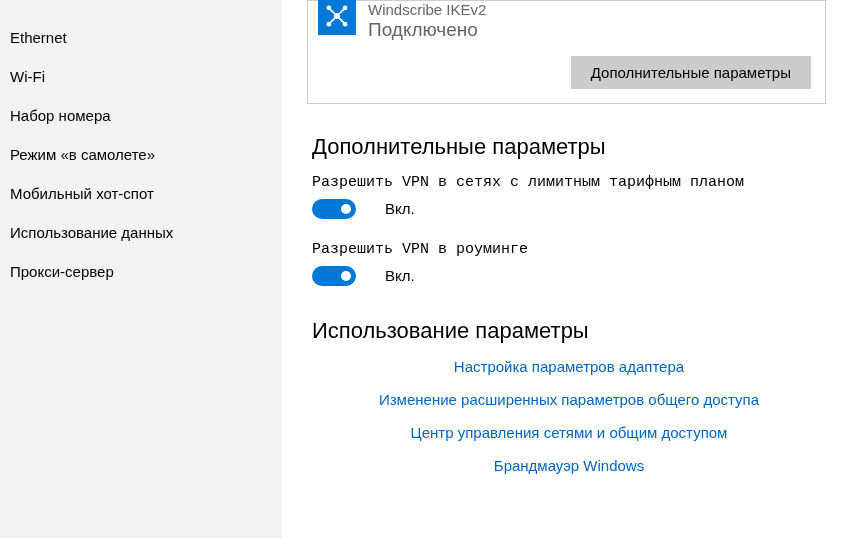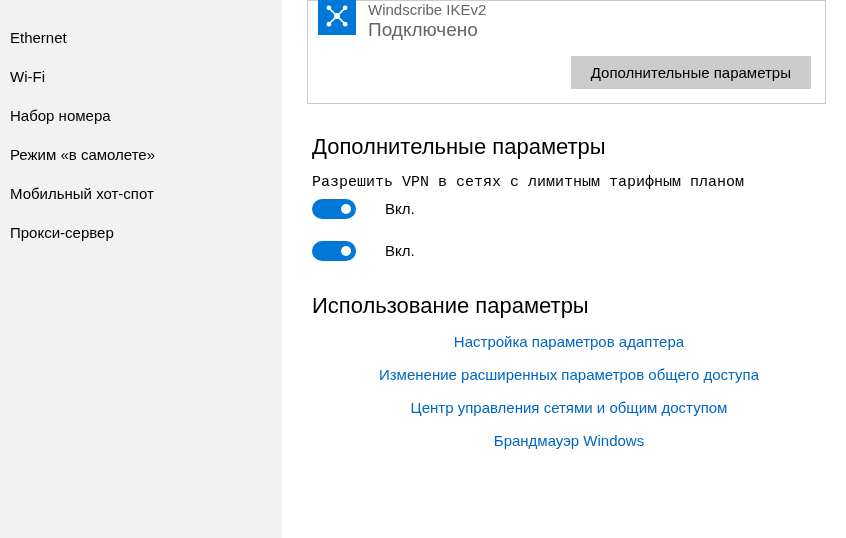--- a/index.html
+++ b/index.html
@@ -123,20 +123,21 @@
 </style>
 </head>
 <body>
 
 <div class="sidebar">
   <div class="sidebar-item">Ethernet</div>
   <div class="sidebar-item">Wi-Fi</div>
   <div class="sidebar-item">Набор номера</div>
   <div class="sidebar-item">Режим «в самолете»</div>
   <div class="sidebar-item">Мобильный хот-спот</div>
+  <div class="sidebar-item">Использование данных</div>
   <div class="sidebar-item">Прокси-сервер</div>
 </div>
 
 <div class="content">
 
   <div class="vpn-card">
     <div class="vpn-header">
       <div class="vpn-icon">
         <svg viewBox="0 0 24 24" fill="none" stroke="#fff" stroke-width="1.5">
           <circle cx="12" cy="12" r="2.5" fill="#fff" stroke="none"></circle>
@@ -162,20 +163,21 @@
 
   <div class="section">
     <div class="section-heading">Дополнительные параметры</div>
 
     <div class="setting-label">Разрешить VPN в сетях с лимитным тарифным планом</div>
     <div class="toggle-row">
       <div class="toggle"></div>
       <span class="toggle-text">Вкл.</span>
     </div>
 
+    <div class="setting-label">Разрешить VPN в роуминге</div>
     <div class="toggle-row">
       <div class="toggle"></div>
       <span class="toggle-text">Вкл.</span>
     </div>
   </div>
 
   <div class="section" style="padding-top:10px;">
     <div class="section-heading">Использование параметры</div>
     <a class="link">Настройка параметров адаптера</a>
     <a class="link">Изменение расширенных параметров общего доступа</a>

